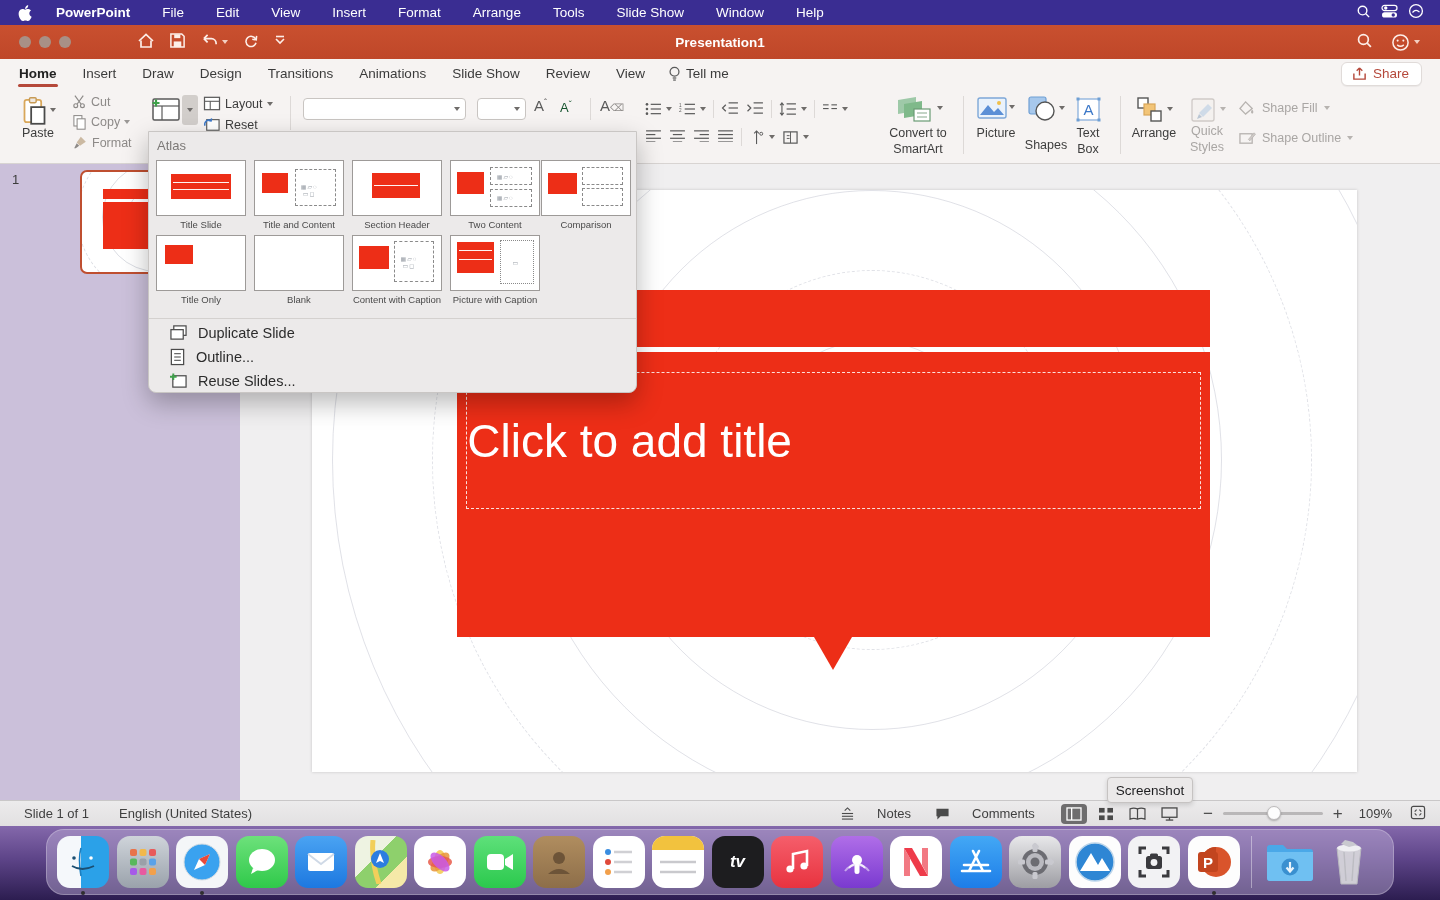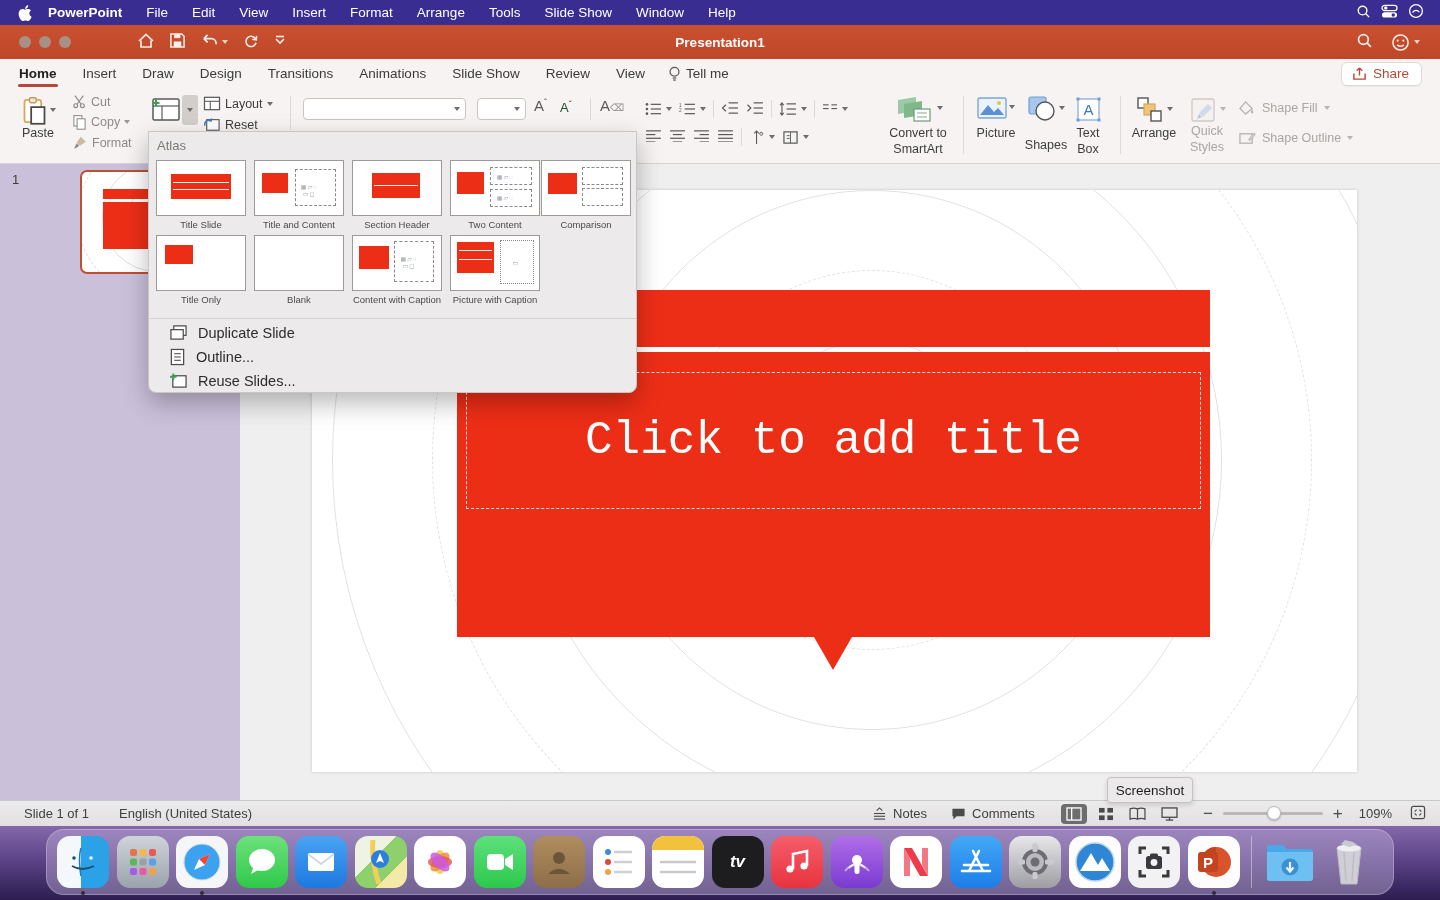--- a/index.html
+++ b/index.html
@@ -2,21 +2,21 @@
 <html><head>
 <meta charset="utf-8">
 <style>
   * { margin:0; padding:0; box-sizing:border-box; }
   html,body { width:1440px; height:900px; overflow:hidden; }
   body { font-family:"Liberation Sans", sans-serif; }
   .screen { position:relative; width:1440px; height:900px; background:#efeeef; overflow:hidden; }
   .abs { position:absolute; }
 
   
-  .menubar { left:0; top:0; width:1440px; height:25px; background:#3a2d92; display:flex; align-items:center; color:#fff; font-size:13.5px; gap:0; }
+  .menubar { left:0; top:0; width:1440px; height:25px; background:#3a2d92; display:flex; align-items:center; color:#fff; font-size:13.5px; gap:8px; }
   .menubar .apple { margin-left:18px; margin-right:4px; display:flex; align-items:center; }
   .mb-item { padding:0 12px; height:25px; display:flex; align-items:center; }
   .mb-app { font-weight:bold; padding:0 12px; }
   .mb-right { margin-left:auto; display:flex; align-items:center; gap:10px; padding-right:16px; }
 
   
   .titlebar { left:0; top:25px; width:1440px; height:34px; background:linear-gradient(#c9502f,#bf4729); display:flex; align-items:center; }
   .tl { width:12px; height:12px; border-radius:50%; background:#a89086; margin-right:8px; }
   .tl-wrap { display:flex; margin-left:19px; align-items:center; }
   .tb-icons { display:flex; align-items:center; gap:14px; margin-left:58px; color:#fdeee8; }
@@ -59,30 +59,30 @@
   .sidebar { left:0; top:164px; width:240px; height:636px; background:#cbc0da; }
   .slide-num { position:absolute; left:12px; top:8px; font-size:13px; color:#3c3c3c; }
   .thumb1 { position:absolute; left:80px; top:6px; width:153px; height:104px; background:#fff; border:2px solid #bf4f30; border-radius:7px; overflow:hidden; }
   .canvas { left:240px; top:164px; width:1200px; height:636px; background:#f0eff0; }
   .slide { position:absolute; left:72px; top:26px; width:1045px; height:582px; background:#fff; box-shadow:0 0 3px rgba(0,0,0,.18); overflow:hidden; }
   .swirl { position:absolute; border:1px solid rgba(165,170,185,.35); border-radius:50%; left:560px; top:270px; transform:translate(-50%,-50%); }
   .swirl.dashed { border-style:dashed; }
   .banner { position:absolute; left:13.9%; width:72%; top:100px; height:57px; background:#ed2e17; }
   .mainblock { position:absolute; left:13.9%; width:72%; top:162px; height:285px; background:#ed2e17; }
   .ph { position:absolute; border:1px dashed rgba(255,255,255,.85); left:9px; right:9px; }
-  .ph-title { top:20px; height:137px; display:flex; align-items:center; justify-content:center; color:#fff; font-family:Liberation Mono, monospace; font-size:46px; }
+  .ph-title { top:20px; height:137px; display:flex; align-items:center; color:#fff; font-family:Liberation Sans, sans-serif; font-size:46px; }
   .ph-sub { top:163px; bottom:5px; color:#fff; font-family:"DejaVu Serif", serif; font-size:20px; font-weight:bold; text-align:center; padding-top:6px; }
   .pointer { position:absolute; left:calc(13.9% + 36%); top:447px; transform:translateX(-50%); width:0; height:0; border-left:19px solid transparent; border-right:19px solid transparent; border-top:33px solid #ed2e17; }
   .t-swirl { position:absolute; border:1px solid rgba(165,170,185,.4); border-radius:50%; left:50%; top:45%; transform:translate(-50%,-50%); }
 
   
   .statusbar { left:0; top:800px; width:1440px; height:26px; background:linear-gradient(#ecebec,#e2e0e1); border-top:1px solid #c9c7c8; display:flex; align-items:center; font-size:13px; color:#3f3f3f; }
   .sb-left { display:flex; gap:30px; margin-left:24px; }
   .sb-right { margin-left:auto; display:flex; align-items:center; gap:10px; margin-right:14px; }
-  .sb-group { display:flex; align-items:center; gap:6px; }
+  .sb-group { display:flex; align-items:center; gap:22px; }
   .viewbtn { width:26px; height:20px; display:flex; align-items:center; justify-content:center; border-radius:4px; }
   .viewbtn.sel { background:#6e6d6e; }
   .zoomtrack { width:100px; height:3px; background:#b9b7b8; border-radius:2px; position:relative; }
   .zoomthumb { position:absolute; left:44px; top:-6px; width:14px; height:14px; border-radius:50%; background:#fdfdfd; border:1px solid #bdbbbc; box-shadow:0 1px 2px rgba(0,0,0,.25); }
   .tooltip { left:1107px; top:777px; width:86px; height:26px; background:#ebe9e9; border:1px solid #c6c3c2; border-radius:4px; display:flex; align-items:center; justify-content:center; font-size:13.5px; color:#1d1d1f; z-index:60; box-shadow:0 2px 5px rgba(0,0,0,.15); }
 
   
   .desktop { left:0; top:826px; width:1440px; height:74px; background:linear-gradient(180deg,#8468ab 0%,#5d4488 45%,#2c1d50 100%); }
   .dockpanel { position:absolute; left:46px; top:3px; width:1348px; height:66px; background:rgba(190,175,215,.45); border:1px solid rgba(255,255,255,.25); border-radius:18px; display:flex; align-items:center; padding:0 8px; gap:3.5px; }
   .dock-item { width:56px; height:56px; position:relative; display:flex; align-items:center; justify-content:center; flex:0 0 auto; }

